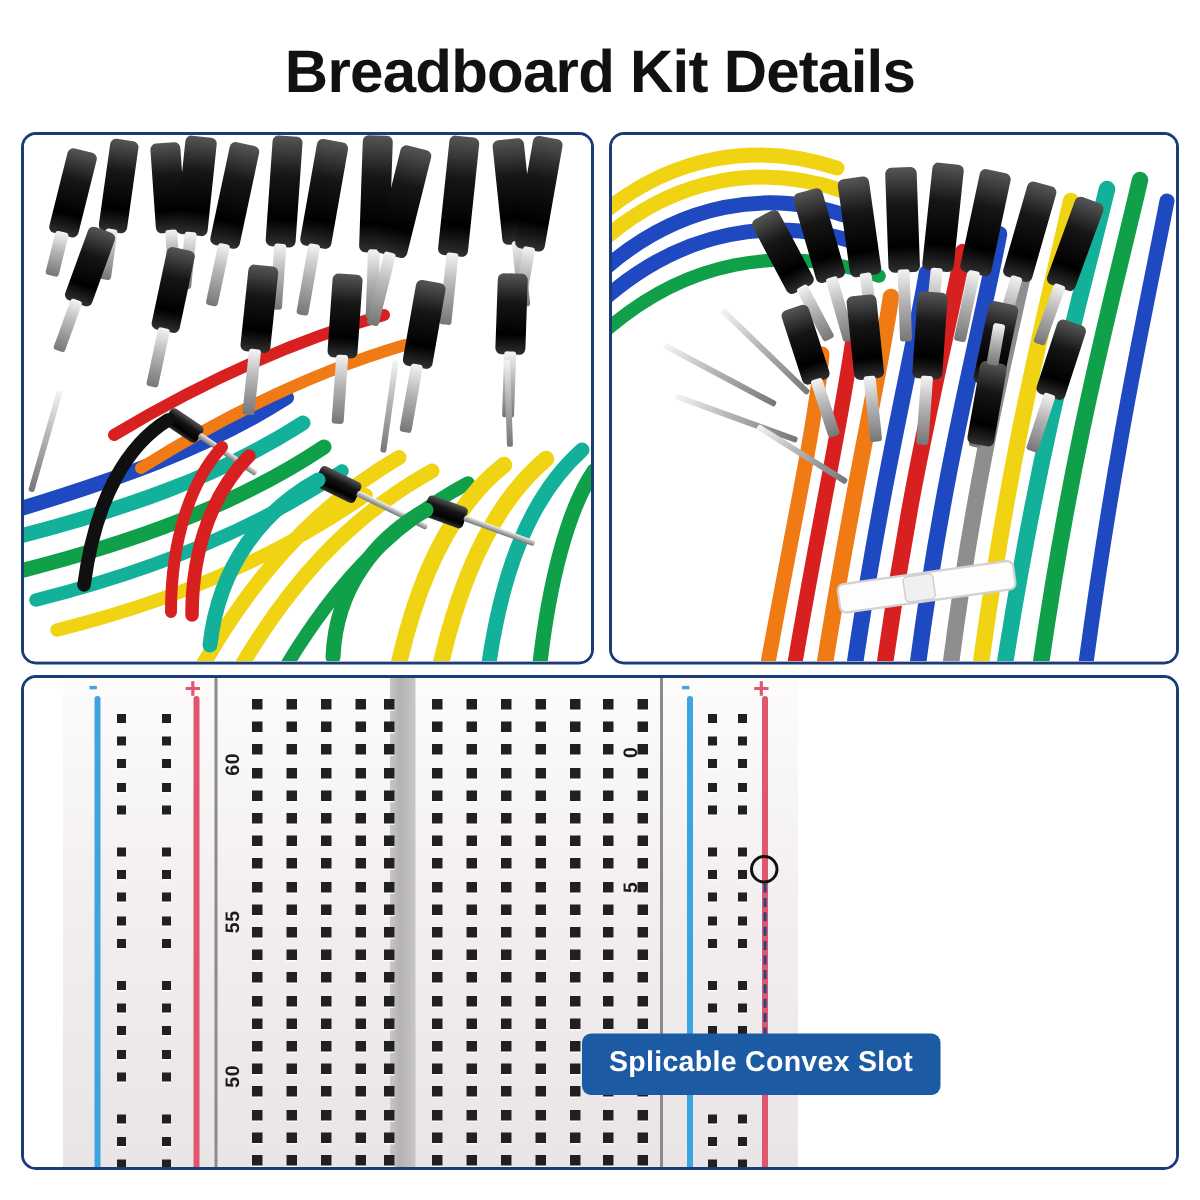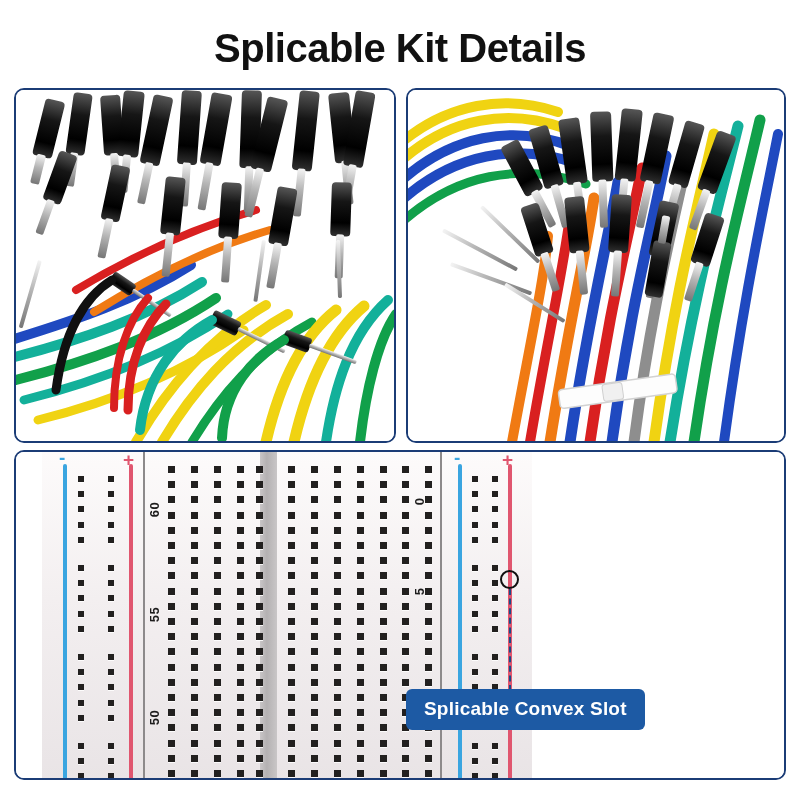--- a/index.html
+++ b/index.html
@@ -108,21 +108,21 @@
     font-weight: bold;
     padding: 9px 18px 10px 18px;
     white-space: nowrap;
     font-family: "Liberation Sans", sans-serif;
     letter-spacing: 0.2px;
   }
 </style>
 </head>
 <body>
 
-<div class="page-title">Splicable Kit Details</div>
+<div class="page-title">Breadboard Kit Details</div>
 
 <div class="panel" id="panel-wires-left">
   <div class="photo">
     <svg width="378" height="351" viewBox="0 0 378 351">
       <defs>
         <linearGradient id="mgA" x1="0" y1="0" x2="0" y2="1">
           <stop offset="0" stop-color="#f4f4f4"></stop>
             <stop offset="0.45" stop-color="#b4b4b4"></stop>
             <stop offset="1" stop-color="#767676"></stop>
         </linearGradient>
@@ -723,16 +723,16 @@
 
     <div class="bb-num" style="left:131px; top:50px;">60</div>
     <div class="bb-num" style="left:131px; top:155px;">55</div>
     <div class="bb-num" style="left:131px; top:258px;">50</div>
 
     <div class="bb-num" style="left:400px; top:42px;">0</div>
     <div class="bb-num" style="left:400px; top:132px;">5</div>
 
     <div class="callout-circle" style="left:484px; top:118px;"></div>
     <div class="callout-line" style="left:493px; top:137px; height:102px;"></div>
-    <div class="callout-label" style="left:390px; top:237px;">Splicable Convex Slot</div>
+    <div class="callout-label" style="left:372px; top:237px;">Splicable Convex Slot</div>
 
   </div>
 </div>
 
 </body></html>

